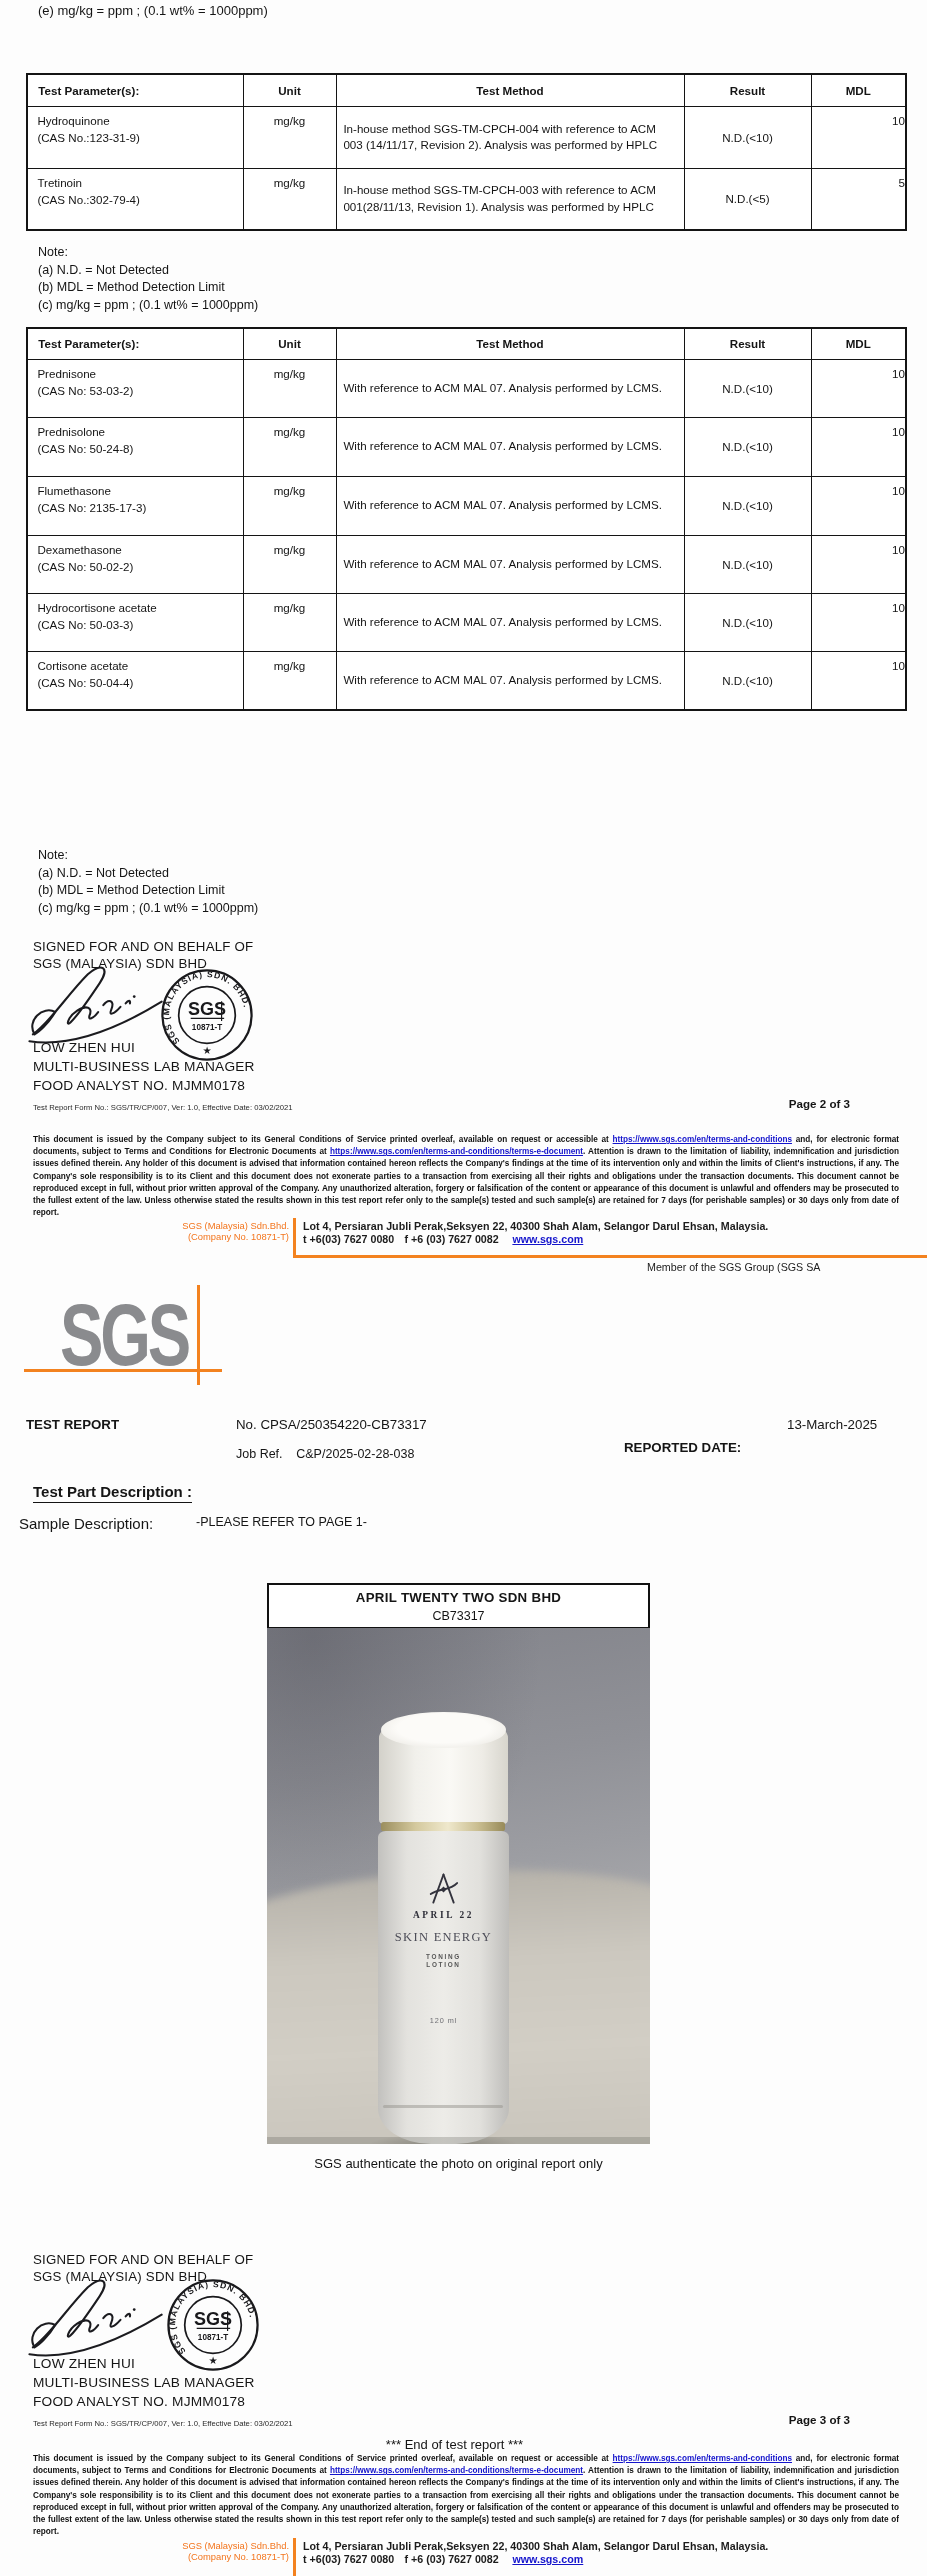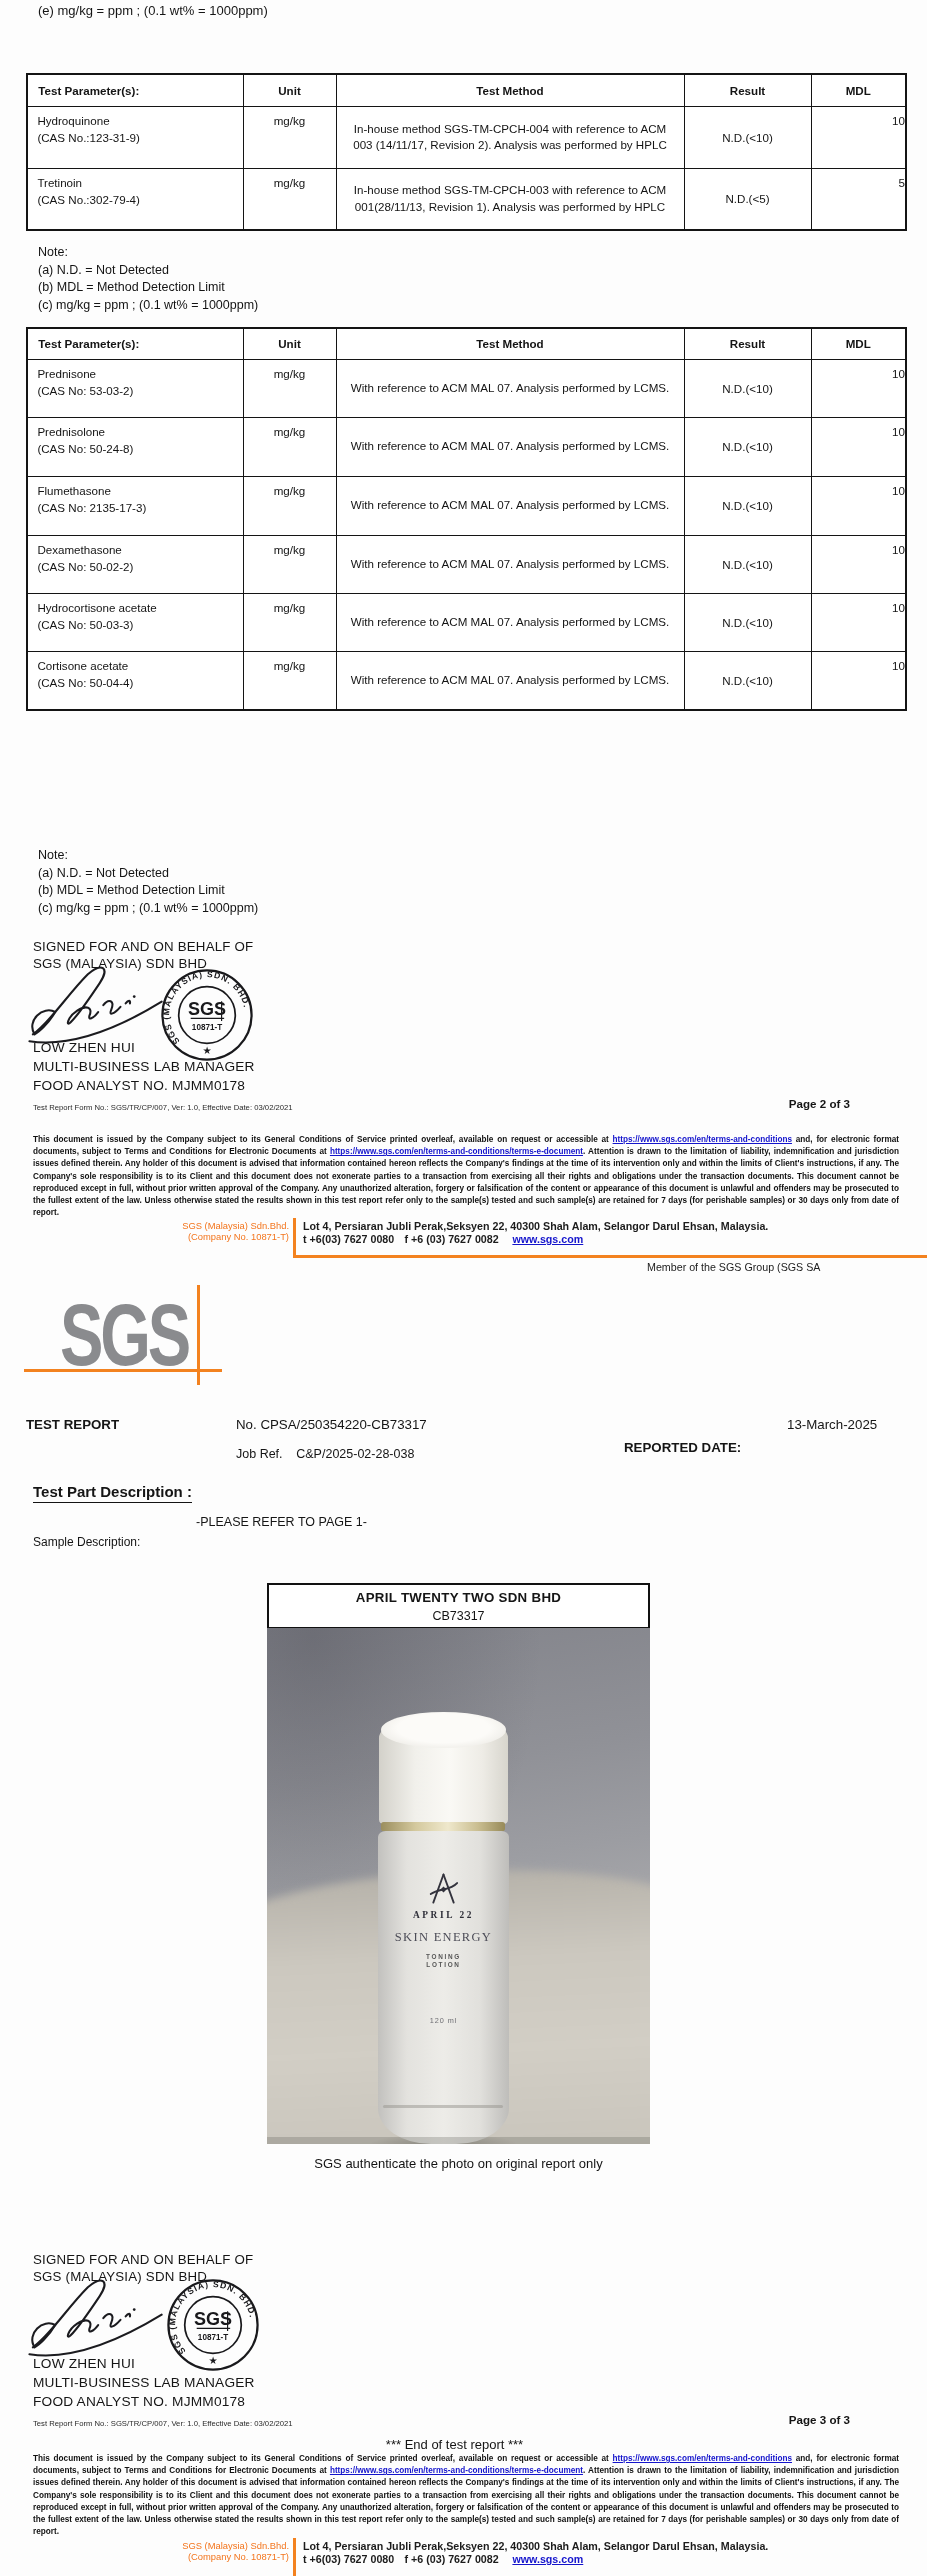--- a/index.html
+++ b/index.html
@@ -10,21 +10,21 @@
   }
   .abs { position:absolute; }
 
   
   table.results { border-collapse:collapse; table-layout:fixed; background:#fff; border:2.6px solid #141414; }
   table.results td, table.results th { border:1.7px solid #141414; font-size:11.6px; color:#141414; overflow:hidden; }
   table.results th { font-weight:bold; vertical-align:middle; }
   th.h-param { text-align:left; padding-left:10.3px; }
   td.param { text-align:left; padding:6.9px 5.2px 3.4px 9.4px; vertical-align:top; line-height:16.3px; white-space:pre-line; }
   td.unit  { text-align:center; vertical-align:top; padding-top:7.7px; }
-  td.method{ text-align:center; vertical-align:middle; padding:1.7px 6.9px; line-height:16.3px; }
+  td.method{ vertical-align:middle; padding:1.7px 6.9px; line-height:16.3px; }
   td.result{ text-align:center; vertical-align:middle; }
   td.mdl   { text-align:right; vertical-align:top; padding-top:7.7px; }
 
   .noteblock { font-size:12.5px; line-height:17.6px; color:#141414; }
 
   .signed-lines { font-size:13.3px; line-height:17px; letter-spacing:0.2px; }
   .name-lines   { font-size:13.7px; line-height:19px; letter-spacing:0.2px; }
   .form-line    { font-size:7.7px; color:#2a2a2a; }
   .page-label   { font-size:11.6px; font-weight:bold; text-align:right; }
 
@@ -248,21 +248,21 @@
 <div class="abs orange" style="left:24px; top:1369px; width:198px; height:2.6px;"></div>
 <div class="abs orange" style="left:197px; top:1285px; width:2.6px; height:100px;"></div>
 
 <div class="abs t15 b" style="left:26px; top:1417px;">TEST REPORT</div>
 <div class="abs t15" style="left:236px; top:1417px;">No. CPSA/250354220-CB73317</div>
 <div class="abs t15 b" style="left:624px; top:1417px;margin-top:23px;">REPORTED DATE:</div>
 <div class="abs t15" style="left:787px; top:1417px;">13-March-2025</div>
 <div class="abs" style="left:236px; top:1447px; font-size:12.5px;"><span>Job Ref.</span><span style="margin-left:13.7px">C&amp;P/2025-02-28-038</span></div>
 
 <div class="abs underlined-head" style="left:33px; top:1483px;">Test Part Description :</div>
-<div class="abs" style="left:33px; top:1515px; font-size:12px;margin-top:20px;">Sample Description:</div>
+<div class="abs" style="left:19px; top:1515px; font-size:15px;">Sample Description:</div>
 <div class="abs" style="left:196px; top:1515px; font-size:12.5px;">-PLEASE REFER TO PAGE 1-</div>
 
 <div class="abs photobox" style="left:267px; top:1583px;">
   <div class="l1">APRIL TWENTY TWO SDN BHD</div>
   <div class="l2">CB73317</div>
 </div>
 
 <div class="abs photo" style="left:267px; top:1628px;">
   <div class="vignette"></div>
   <div class="tabletop"></div>

